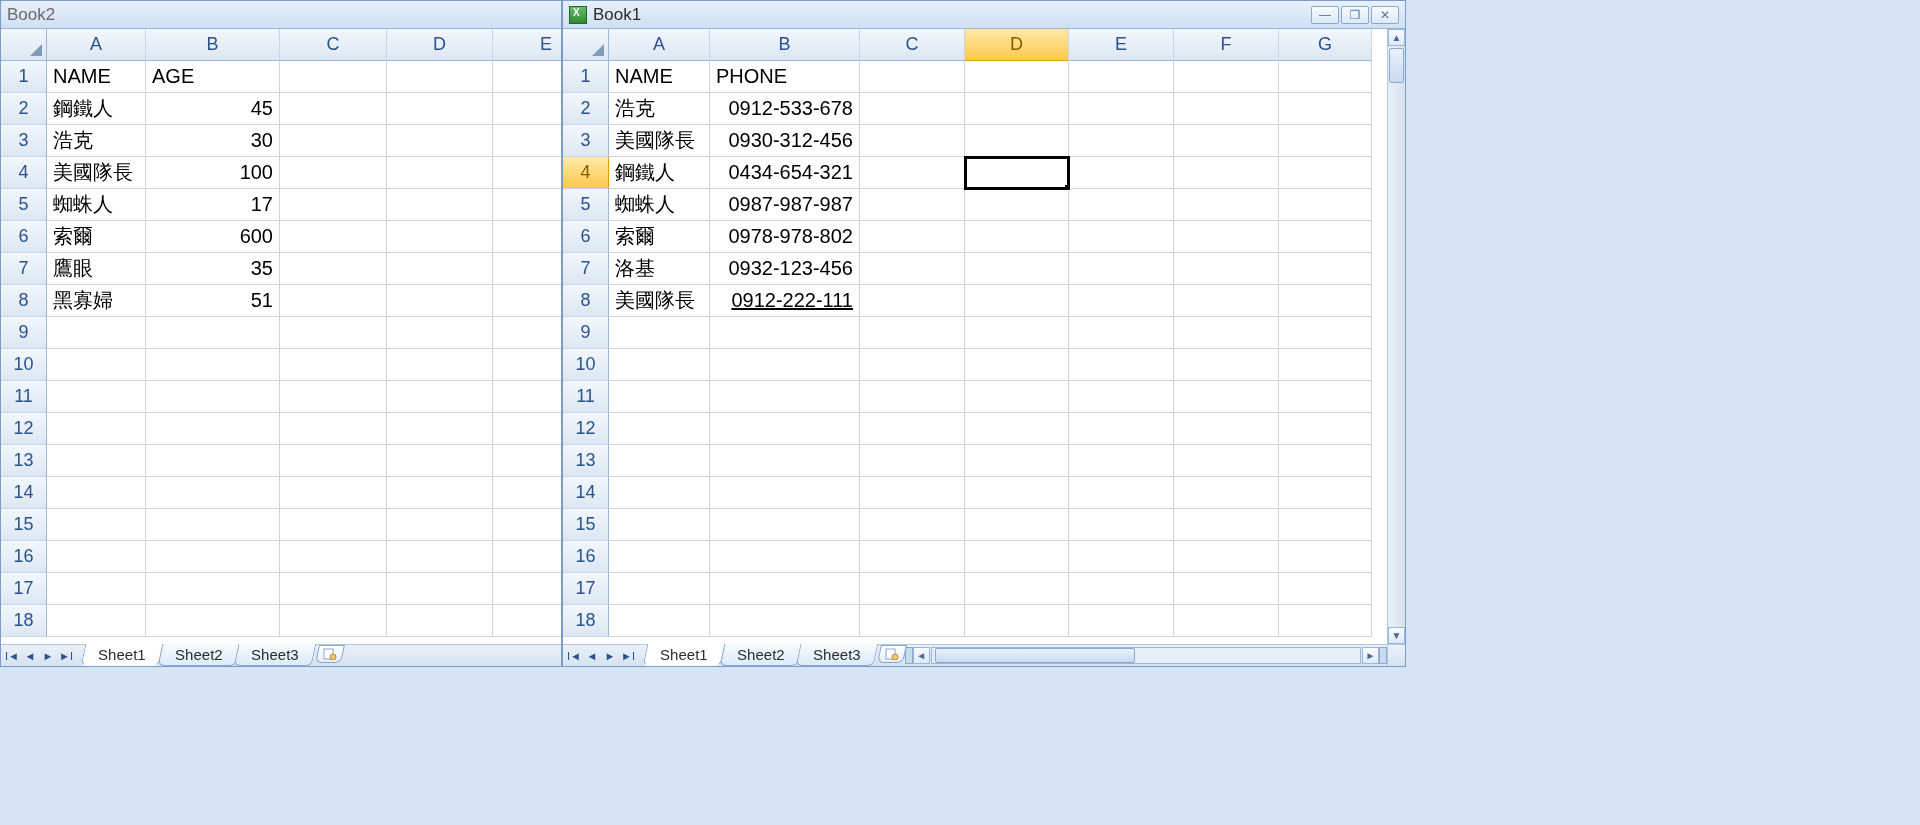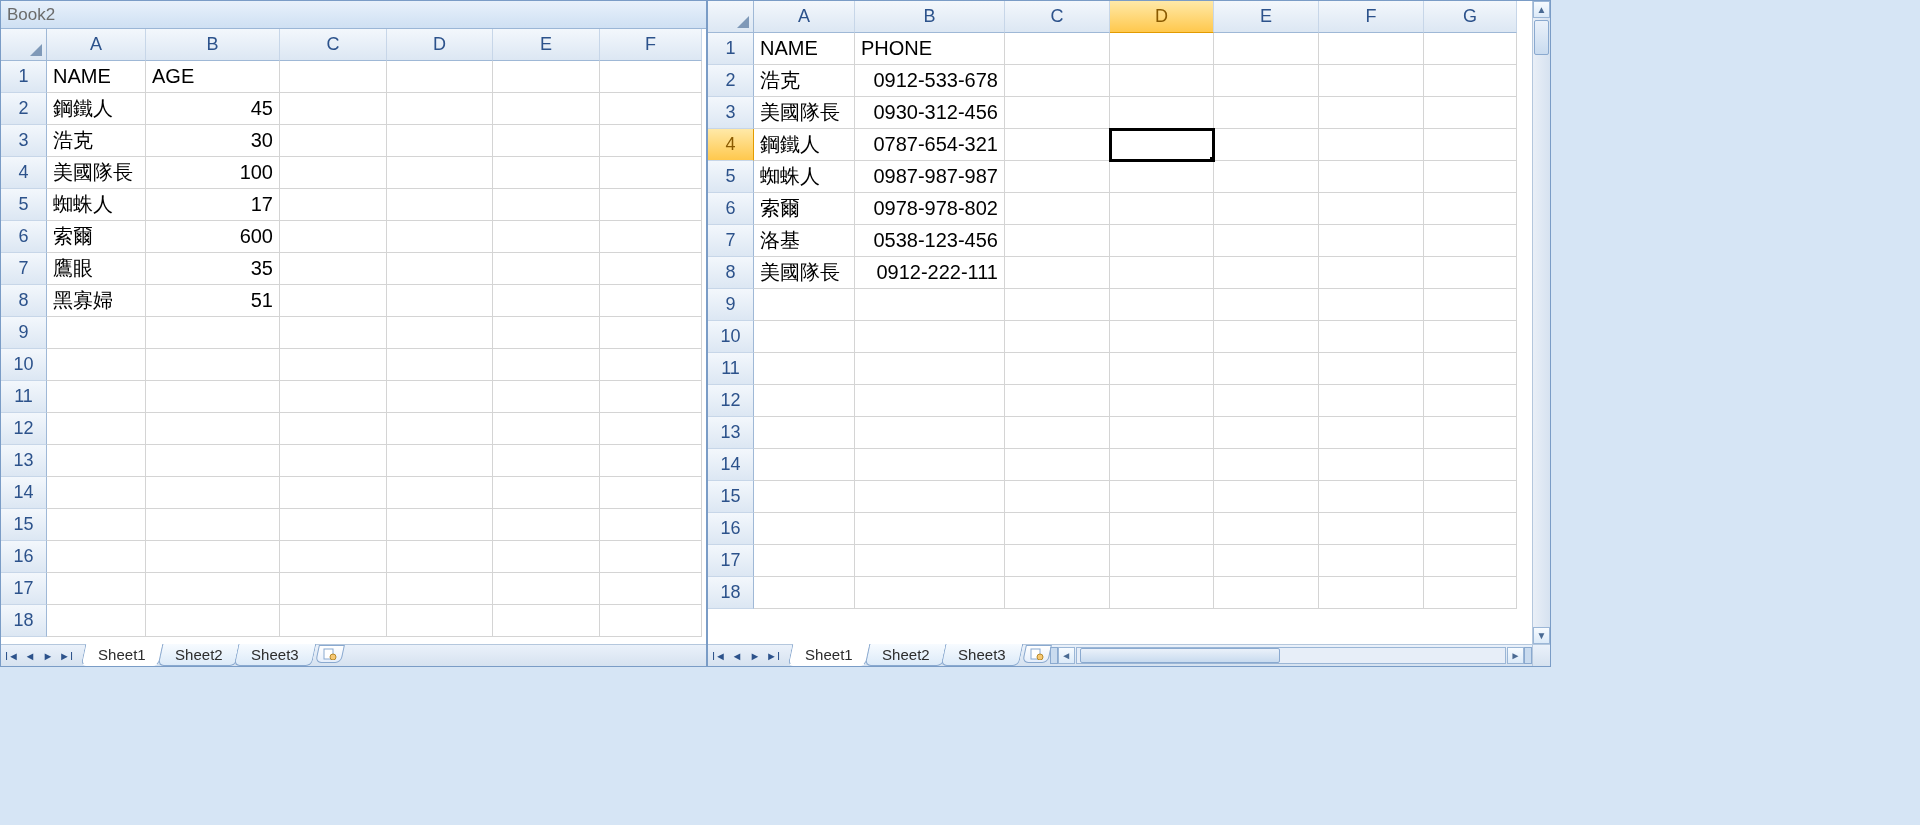--- a/index.html
+++ b/index.html
@@ -11,21 +11,21 @@
   height: 825px;
   overflow: hidden;
   display: flex;
 }
 .workbook {
   display: flex;
   flex-direction: column;
   border: 1px solid #7a9cc6;
   background: #fff;
 }
-.workbook.left { width: 707px; height: 667px; margin-right: 0; }
+.workbook.left { width: 562px; height: 667px; margin-right: 0; }
 .workbook.right { width: 844px; height: 667px; position: relative; }
 .titlebar {
   height: 28px;
   background: linear-gradient(#e8f1fb, #cfe0f3);
   border-bottom: 1px solid #9bb6d6;
   display: flex;
   align-items: center;
   padding: 0 6px;
   font-size: 17px;
   color: #6b6b6b;
@@ -349,20 +349,35 @@
     <div class="newsheet">
       <svg width="14" height="12">
           <rect x="1" y="1" width="9" height="10" fill="#fff" stroke="#8aa9cf"></rect>
           <circle cx="10" cy="9" r="3" fill="#f7c873" stroke="#b88a2a"></circle>
         </svg>
     </div>
   </div>
 </div>
 
 <div class="workbook right">
+  <div class="titlebar active">
+    <span class="excel-icon"></span>
+    <span>Book1</span>
+    <div class="win-controls">
+      <div class="win-btn">
+          <span>—</span>
+        </div>
+      <div class="win-btn">
+          <span>❐</span>
+        </div>
+      <div class="win-btn close">
+          <span>✕</span>
+        </div>
+    </div>
+  </div>
   <div class="grid-wrap">
     <div class="grid" id="grid-right">
         <div class="colheads">
           <div class="corner"></div>
           <div class="colhead" style="width: 101px;">A</div>
           <div class="colhead" style="width: 150px;">B</div>
           <div class="colhead" style="width: 105px;">C</div>
           <div class="colhead sel" style="width: 104px;">D</div>
           <div class="colhead" style="width: 105px;">E</div>
           <div class="colhead" style="width: 105px;">F</div>
@@ -395,21 +410,21 @@
             <div class="cell num" style="width: 150px;">0930-312-456</div>
             <div class="cell" style="width: 105px;"></div>
             <div class="cell" style="width: 104px;"></div>
             <div class="cell" style="width: 105px;"></div>
             <div class="cell" style="width: 105px;"></div>
             <div class="cell" style="width: 93px;"></div>
           </div>
           <div class="row">
             <div class="rowhead sel">4</div>
             <div class="cell" style="width: 101px;">鋼鐵人</div>
-            <div class="cell num" style="width: 150px;">0787-654-321</div>
+            <div class="cell num" style="width: 150px;">0434-654-321</div>
             <div class="cell" style="width: 105px;"></div>
             <div class="cell active" style="width: 104px;"></div>
             <div class="cell" style="width: 105px;"></div>
             <div class="cell" style="width: 105px;"></div>
             <div class="cell" style="width: 93px;"></div>
           </div>
           <div class="row">
             <div class="rowhead">5</div>
             <div class="cell" style="width: 101px;">蜘蛛人</div>
             <div class="cell num" style="width: 150px;">0987-987-987</div>
@@ -425,31 +440,31 @@
             <div class="cell num" style="width: 150px;">0978-978-802</div>
             <div class="cell" style="width: 105px;"></div>
             <div class="cell" style="width: 104px;"></div>
             <div class="cell" style="width: 105px;"></div>
             <div class="cell" style="width: 105px;"></div>
             <div class="cell" style="width: 93px;"></div>
           </div>
           <div class="row">
             <div class="rowhead">7</div>
             <div class="cell" style="width: 101px;">洛基</div>
-            <div class="cell num" style="width: 150px;">0538-123-456</div>
+            <div class="cell num" style="width: 150px;">0932-123-456</div>
             <div class="cell" style="width: 105px;"></div>
             <div class="cell" style="width: 104px;"></div>
             <div class="cell" style="width: 105px;"></div>
             <div class="cell" style="width: 105px;"></div>
             <div class="cell" style="width: 93px;"></div>
           </div>
           <div class="row">
             <div class="rowhead">8</div>
             <div class="cell" style="width: 101px;">美國隊長</div>
-            <div class="cell num" style="width: 150px;">0912-222-111</div>
+            <div class="cell num" style="width: 150px; text-decoration: underline;">0912-222-111</div>
             <div class="cell" style="width: 105px;"></div>
             <div class="cell" style="width: 104px;"></div>
             <div class="cell" style="width: 105px;"></div>
             <div class="cell" style="width: 105px;"></div>
             <div class="cell" style="width: 93px;"></div>
           </div>
           <div class="row">
             <div class="rowhead">9</div>
             <div class="cell" style="width: 101px;"></div>
             <div class="cell" style="width: 150px;"></div>

